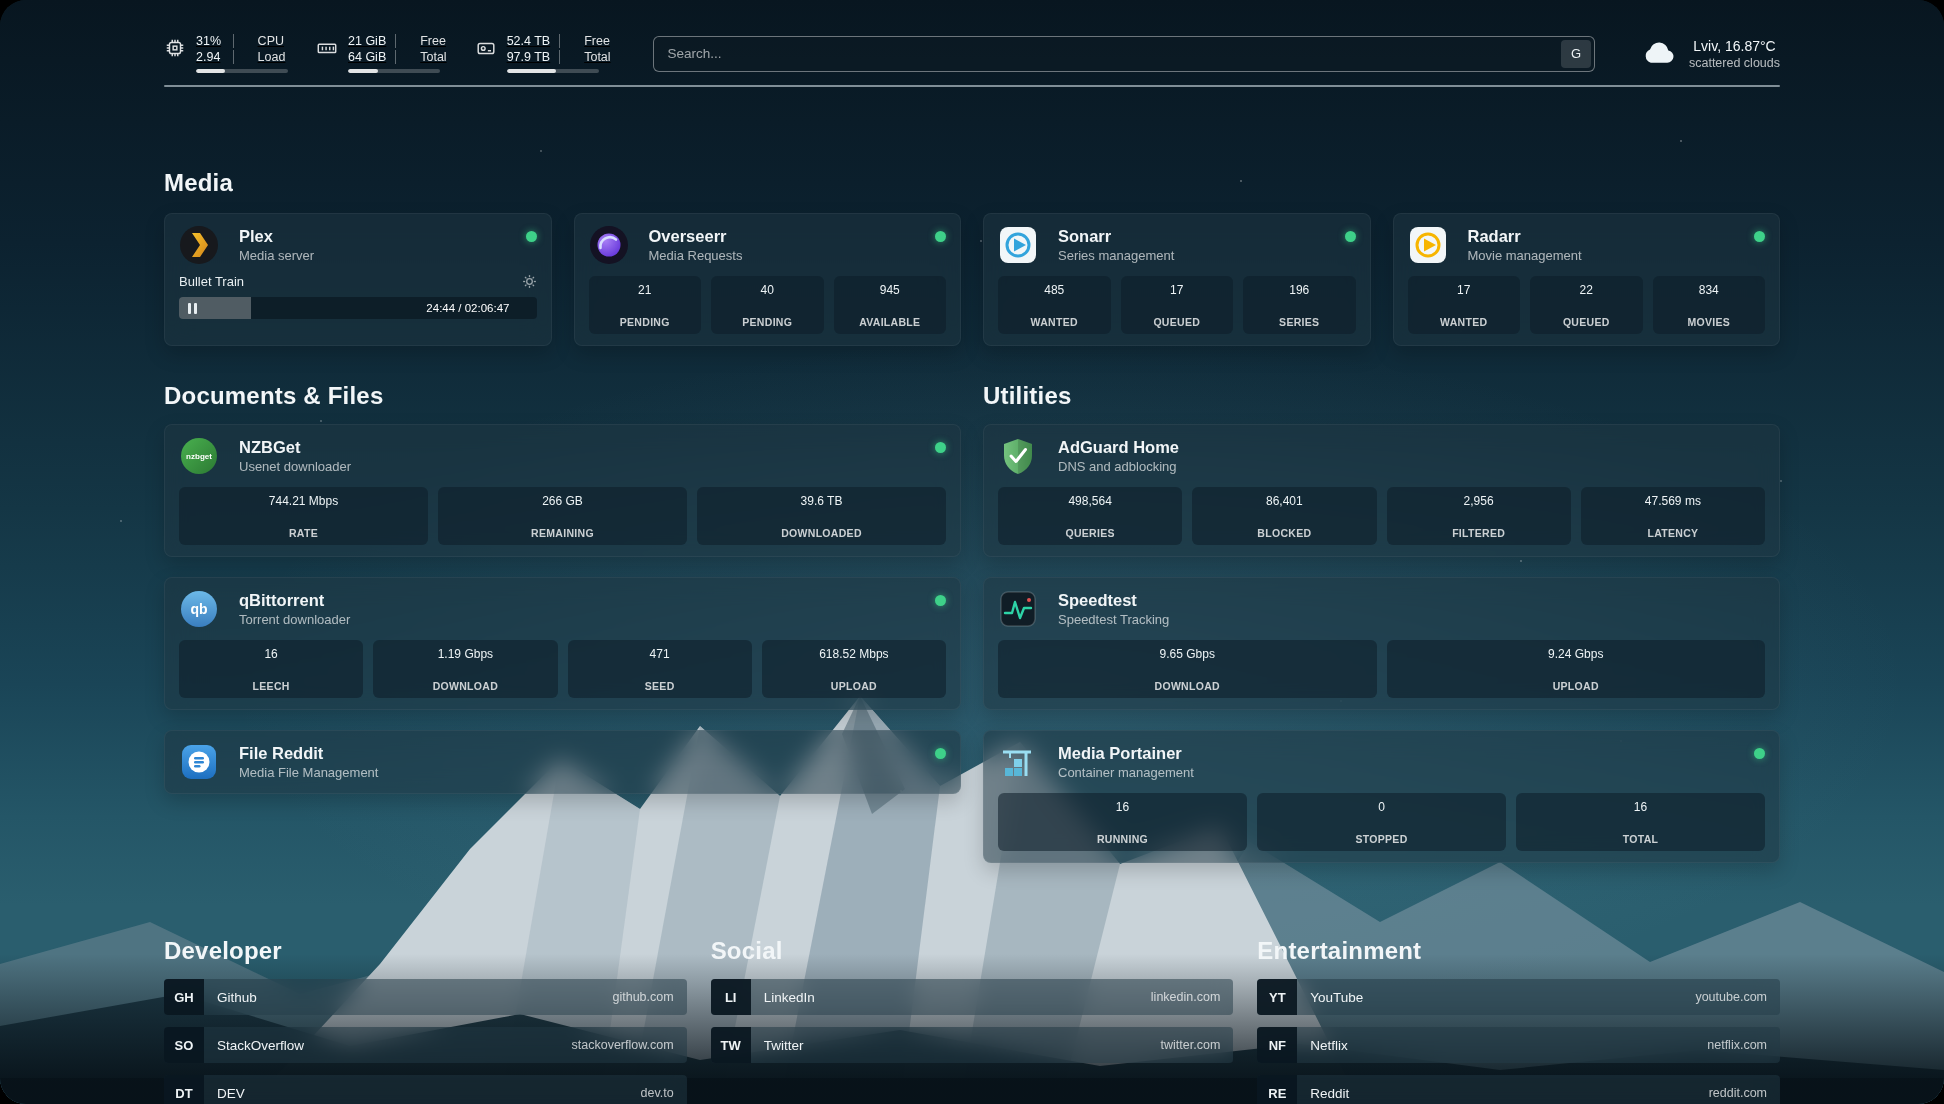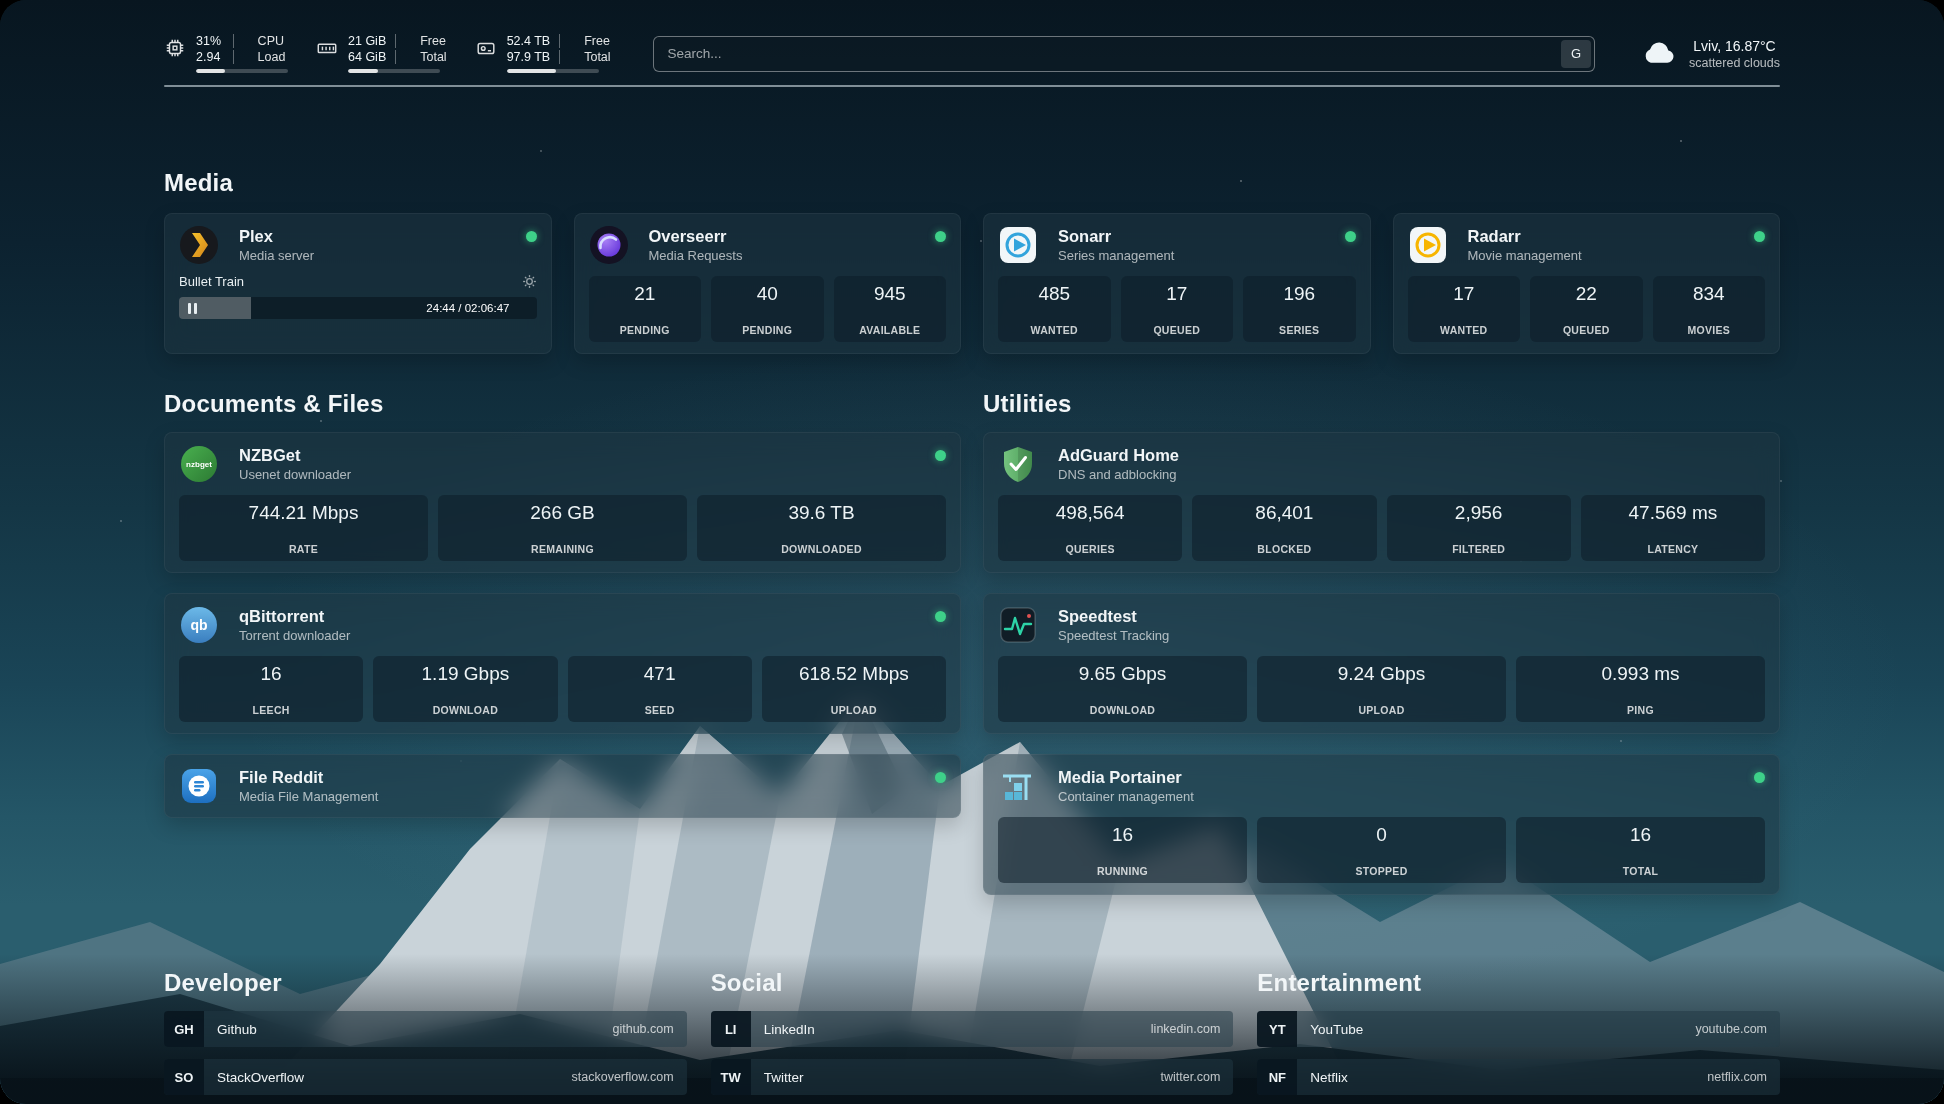--- a/index.html
+++ b/index.html
@@ -29,21 +29,21 @@
       1520px 560px rgba(255,255,255,.35), 200px 620px rgba(255,255,255,.3),
       640px 680px rgba(255,255,255,.4), 1040px 640px rgba(255,255,255,.3),
       1340px 700px rgba(255,255,255,.35), 1780px 480px rgba(255,255,255,.3),
       460px 760px rgba(255,255,255,.4), 900px 790px rgba(255,255,255,.35),
       1620px 740px rgba(255,255,255,.3), 120px 520px rgba(255,255,255,.3); }
 
   .content { position:absolute; inset:0; padding:0 164px; }
 
   
   .topbar { margin-top:34px; display:flex; align-items:center; }
-  .resources { display:flex; align-items:flex-start; gap:28px; }
+  .resources { display:flex; align-items:flex-start; gap:28px;text-decoration:underline; }
   .res { display:flex; gap:10px; align-items:flex-start; }
   .res-icon { margin-top:3px; opacity:.95; }
   .res-grid { display:grid; grid-template-columns:auto auto; row-gap:2px; font-size:12.5px; }
   .res-grid .val { color:#f0f5f7; text-align:left; }
   .res-grid .lab { color:rgba(255,255,255,0.88); border-left:1px solid rgba(255,255,255,0.35); padding-left:24px; margin-left:9px; }
   .res-bar { margin-top:5px; height:4px; width:92px; background:rgba(255,255,255,0.22); border-radius:2px; overflow:hidden; }
   .res-fill { height:100%; background:rgba(255,255,255,0.85); border-radius:2px; }
 
   .search-wrap { flex:1; margin:0 46px 0 42px; position:relative; }
   .search-input { width:100%; height:36px; border-radius:6px; border:1px solid rgba(255,255,255,0.4);
@@ -70,21 +70,21 @@
   .card-head { display:flex; align-items:center; gap:20px; }
   .app-icon { width:40px; height:40px; flex:0 0 40px; display:flex; align-items:center; justify-content:center; }
   .app-icon svg { display:block; }
   .app-name { font-size:16.5px; font-weight:600; color:#f1f5f7; }
   .app-sub { font-size:13px; color:rgba(255,255,255,0.65); margin-top:2px; }
   .dot { width:11px; height:11px; border-radius:50%; background:#3ed189; margin-left:auto; align-self:flex-start; margin-top:6px;
     box-shadow:0 0 7px rgba(62,209,137,0.6); }
 
   .stats { display:flex; gap:10px; margin-top:11px; }
   .stat { flex:1; background:rgba(13,30,40,0.55); border-radius:6px; padding:7px 6px 6px; text-align:center; }
-  .stat-value { font-size:19px; color:#eef4f6; }
+  .stat-value { font-size:12px; color:#eef4f6; }
   .stat-label { font-size:10.5px; font-weight:700; color:rgba(255,255,255,0.78); margin-top:19px; letter-spacing:.3px; }
 
   
   .player { margin-top:9px; }
   .player-head { display:flex; justify-content:space-between; align-items:center; font-size:13px; color:#e9eff2;gap:36px; }
   .gear { opacity:.75; cursor:pointer; display:flex; }
   .player-bar { position:relative; margin-top:8px; height:22px; background:rgba(8,20,28,0.6); border-radius:4px;
     display:flex; align-items:center; overflow:hidden; }
   .player-fill { position:absolute; left:0; top:0; bottom:0; background:rgba(255,255,255,0.28); }
   .pause { position:relative; margin-left:9px; display:flex; gap:3px; cursor:pointer; }
@@ -549,24 +549,20 @@
             </div>
             <div class="stats">
               <div class="stat">
                 <div class="stat-value">9.65 Gbps</div>
                 <div class="stat-label">DOWNLOAD</div>
               </div>
               <div class="stat">
                 <div class="stat-value">9.24 Gbps</div>
                 <div class="stat-label">UPLOAD</div>
               </div>
-              <div class="stat">
-                <div class="stat-value">0.993 ms</div>
-                <div class="stat-label">PING</div>
-              </div>
             </div>
           </div>
 
           <div class="card">
             <div class="card-head">
               <span class="app-icon">
                 <svg width="40" height="40" viewBox="0 0 40 40">
                   <line x1="5" y1="10" x2="33" y2="10" stroke="#9adef2" stroke-width="3"></line>
                   <line x1="28" y1="10" x2="28" y2="34" stroke="#9adef2" stroke-width="3"></line>
                   <line x1="12" y1="10" x2="12" y2="16" stroke="#9adef2" stroke-width="2"></line>

